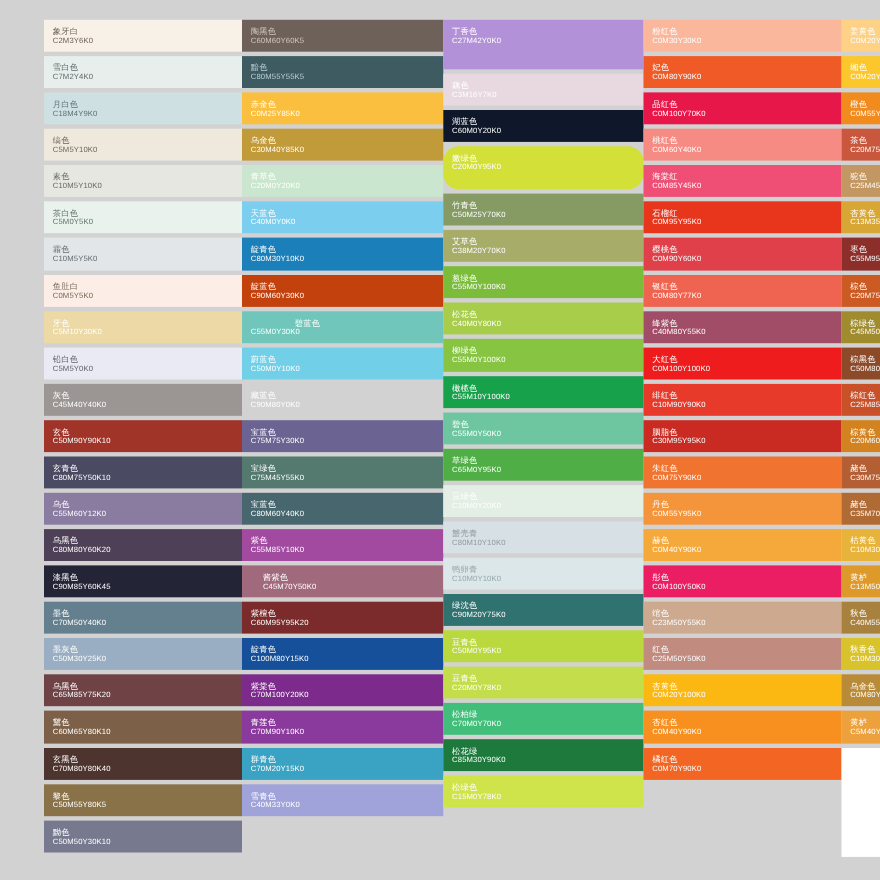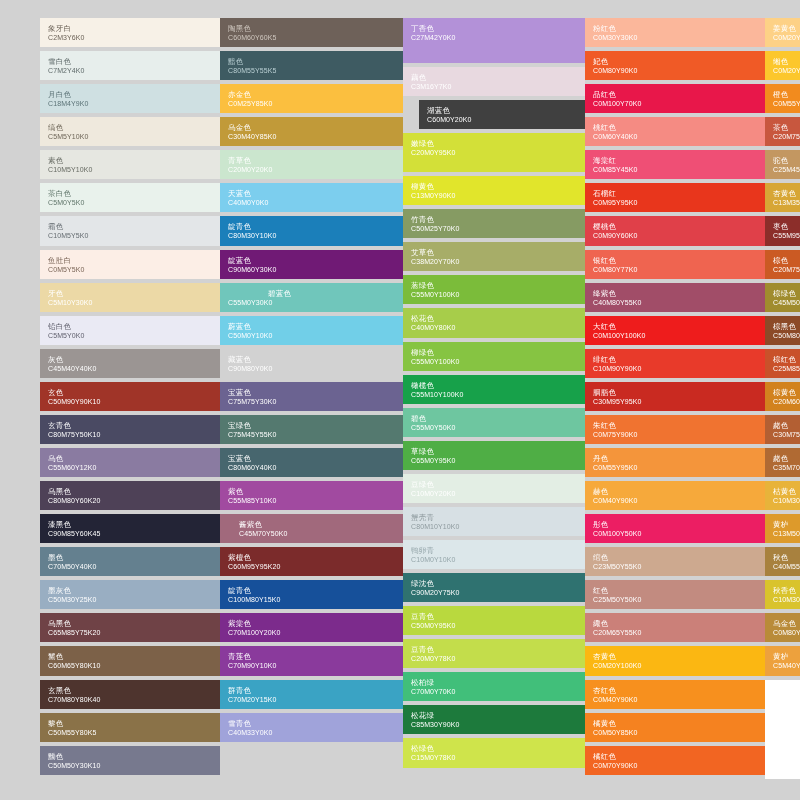--- a/index.html
+++ b/index.html
@@ -175,21 +175,21 @@
         <div class="swatch-code" style="color: rgb(255, 255, 255);">C20M0Y20K0</div>
       </div>
       <div class="swatch" style="background: rgb(124, 206, 238); height: 29.087px; min-height: 29.087px;">
         <div class="swatch-name" style="color: rgb(255, 255, 255);">天蓝色</div>
         <div class="swatch-code" style="color: rgb(255, 255, 255);">C40M0Y0K0</div>
       </div>
       <div class="swatch" style="background: rgb(27, 127, 186); height: 29.087px; min-height: 29.087px;">
         <div class="swatch-name" style="color: rgb(255, 255, 255);">靛青色</div>
         <div class="swatch-code" style="color: rgb(255, 255, 255);">C80M30Y10K0</div>
       </div>
-      <div class="swatch" style="background: #701a75; height: 29.087px; min-height: 29.087px;">
+      <div class="swatch" style="background: #c2410c; height: 29.087px; min-height: 29.087px;">
         <div class="swatch-name" style="color: rgb(255, 255, 255);">靛蓝色</div>
         <div class="swatch-code" style="color: rgb(255, 255, 255);">C90M60Y30K0</div>
       </div>
       <div class="swatch" style="background: rgb(112, 198, 187); height: 29.087px; min-height: 29.087px;">
         <div class="swatch-name" style="color: rgb(255, 255, 255); padding-left: 40px;">碧蓝色</div>
         <div class="swatch-code" style="color: rgb(255, 255, 255);">C55M0Y30K0</div>
       </div>
       <div class="swatch" style="background: rgb(113, 207, 232); height: 29.087px; min-height: 29.087px;">
         <div class="swatch-name" style="color: rgb(255, 255, 255);">蔚蓝色</div>
         <div class="swatch-code" style="color: rgb(255, 255, 255);">C50M0Y10K0</div>
@@ -245,31 +245,27 @@
     </div>
     <div class="palette-column">
       <div class="swatch" style="background: rgb(179, 145, 216); height: 45px; min-height: 29.087px;">
         <div class="swatch-name" style="color: rgb(255, 255, 255);">丁香色</div>
         <div class="swatch-code" style="color: rgb(255, 255, 255);">C27M42Y0K0</div>
       </div>
       <div class="swatch" style="background: rgb(232, 217, 224); height: 29.087px; min-height: 29.087px;">
         <div class="swatch-name" style="color: rgb(255, 255, 255);">藕色</div>
         <div class="swatch-code" style="color: rgb(255, 255, 255);">C3M16Y7K0</div>
       </div>
-      <div class="swatch" style="background: #404040; height: 19px; min-height: 29.087px; margin-left: 16px;">
+      <div class="swatch" style="background: #0f172a; height: 19px; min-height: 29.087px;">
         <div class="swatch-name" style="color: rgb(255, 255, 255);">湖蓝色</div>
         <div class="swatch-code" style="color: rgb(255, 255, 255);">C60M0Y20K0</div>
       </div>
-      <div class="swatch" style="background: rgb(211, 224, 56); height: 39px; min-height: 29.087px;">
+      <div class="swatch" style="background: rgb(211, 224, 56); height: 39px; min-height: 29.087px; border-radius: 14px;">
         <div class="swatch-name" style="color: rgb(255, 255, 255);">嫩绿色</div>
         <div class="swatch-code" style="color: rgb(255, 255, 255);">C20M0Y95K0</div>
-      </div>
-      <div class="swatch" style="background: rgb(225, 229, 43); height: 29.087px; min-height: 29.087px;">
-        <div class="swatch-name" style="color: rgb(255, 255, 255);">柳黄色</div>
-        <div class="swatch-code" style="color: rgb(255, 255, 255);">C13M0Y90K0</div>
       </div>
       <div class="swatch" style="background: rgb(134, 155, 99); height: 29.087px; min-height: 29.087px;">
         <div class="swatch-name" style="color: rgb(255, 255, 255);">竹青色</div>
         <div class="swatch-code" style="color: rgb(255, 255, 255);">C50M25Y70K0</div>
       </div>
       <div class="swatch" style="background: rgb(167, 173, 104); height: 29.087px; min-height: 29.087px;">
         <div class="swatch-name" style="color: rgb(255, 255, 255);">艾草色</div>
         <div class="swatch-code" style="color: rgb(255, 255, 255);">C38M20Y70K0</div>
       </div>
       <div class="swatch" style="background: rgb(123, 188, 58); height: 29.087px; min-height: 29.087px;">
@@ -399,35 +395,27 @@
         <div class="swatch-code" style="color: rgb(255, 255, 255);">C0M100Y50K0</div>
       </div>
       <div class="swatch" style="background: rgb(205, 169, 143); height: 29.087px; min-height: 29.087px;">
         <div class="swatch-name" style="color: rgb(255, 255, 255);">绾色</div>
         <div class="swatch-code" style="color: rgb(255, 255, 255);">C23M50Y55K0</div>
       </div>
       <div class="swatch" style="background: rgb(194, 139, 128); height: 29.087px; min-height: 29.087px;">
         <div class="swatch-name" style="color: rgb(255, 255, 255);">红色</div>
         <div class="swatch-code" style="color: rgb(255, 255, 255);">C25M50Y50K0</div>
       </div>
-      <div class="swatch" style="background: rgb(203, 128, 121); height: 29.087px; min-height: 29.087px;">
-        <div class="swatch-name" style="color: rgb(255, 255, 255);">緅色</div>
-        <div class="swatch-code" style="color: rgb(255, 255, 255);">C20M65Y55K0</div>
-      </div>
       <div class="swatch" style="background: rgb(251, 183, 18); height: 29.087px; min-height: 29.087px;">
         <div class="swatch-name" style="color: rgb(255, 255, 255);">杏黄色</div>
         <div class="swatch-code" style="color: rgb(255, 255, 255);">C0M20Y100K0</div>
       </div>
       <div class="swatch" style="background: rgb(247, 144, 30); height: 29.087px; min-height: 29.087px;">
         <div class="swatch-name" style="color: rgb(255, 255, 255);">杏红色</div>
         <div class="swatch-code" style="color: rgb(255, 255, 255);">C0M40Y90K0</div>
-      </div>
-      <div class="swatch" style="background: rgb(245, 130, 32); height: 29.087px; min-height: 29.087px;">
-        <div class="swatch-name" style="color: rgb(255, 255, 255);">橘黄色</div>
-        <div class="swatch-code" style="color: rgb(255, 255, 255);">C0M50Y85K0</div>
       </div>
       <div class="swatch" style="background: rgb(242, 101, 34); height: 29.087px; min-height: 29.087px;">
         <div class="swatch-name" style="color: rgb(255, 255, 255);">橘红色</div>
         <div class="swatch-code" style="color: rgb(255, 255, 255);">C0M70Y90K0</div>
       </div>
     </div>
     <div class="palette-column">
       <div class="swatch" style="background: rgb(253, 209, 134); height: 29.087px; min-height: 29.087px;">
         <div class="swatch-name" style="color: rgb(255, 255, 255);">姜黄色</div>
         <div class="swatch-code" style="color: rgb(255, 255, 255);">C0M20Y65K0</div>

